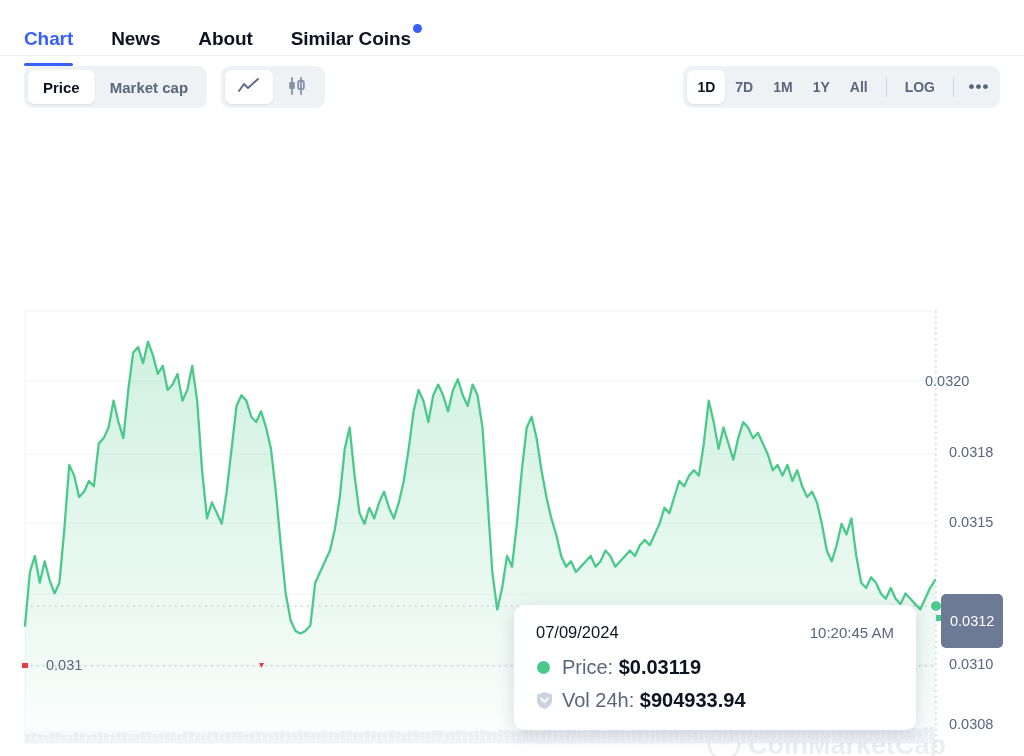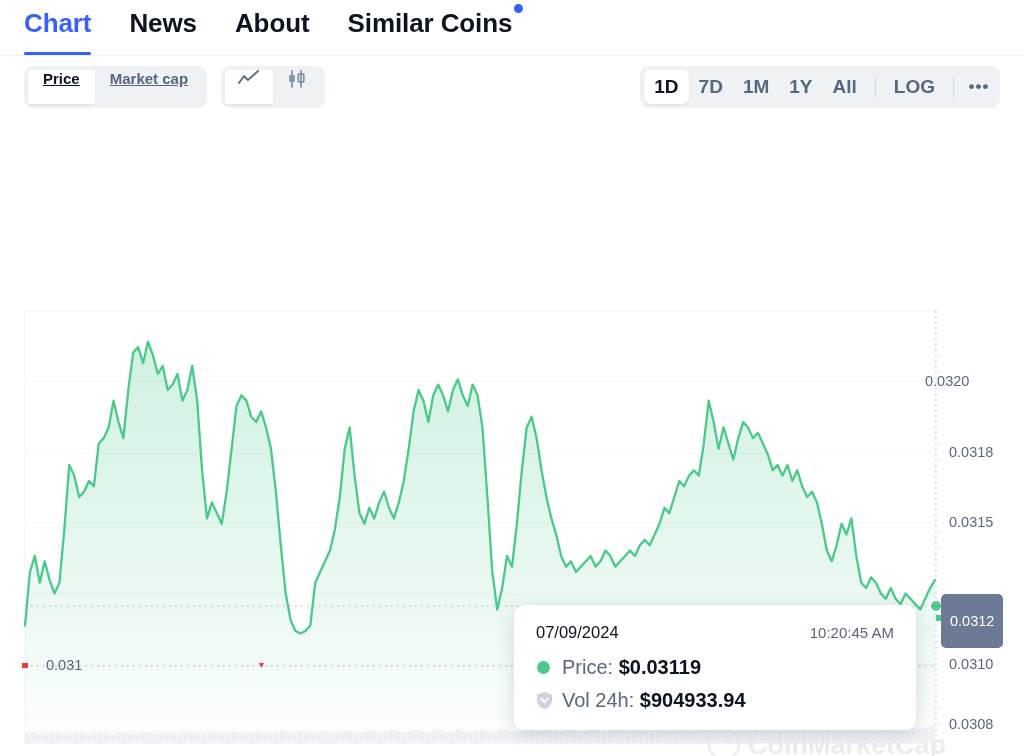--- a/index.html
+++ b/index.html
@@ -15,28 +15,29 @@
   .tabbar {
     position: relative;
     height: 56px;
     display: flex;
     align-items: flex-start;
     padding-left: 24px;
     border-bottom: 1px solid #eff2f5;
   }
   .tab {
     position: relative;
-    font-size: 26px;
+    font-size: 19px;
     font-weight: 700;
     color: #0d1421;
     padding: 8px 0 16px 0;
     margin-right: 38px;
     cursor: pointer;
     letter-spacing: -0.1px;
     white-space: nowrap;
+    margin-top: 20px;
   }
   .tab.active { color: #3861fb; }
   .tab.active::after {
     content: "";
     position: absolute;
     left: 0; right: 0; bottom: 0;
     height: 3px;
     background: #3861fb;
     border-radius: 2px;
   }
@@ -59,31 +60,30 @@
   .seg-group {
     display: flex;
     align-items: center;
     background: #eff2f5;
     border-radius: 9px;
     padding: 4px;
     height: 42px;
   }
   .seg {
     display: flex;
-    align-items: flex-start;
+    align-items: center;
     justify-content: center;
     height: 34px;
     padding: 0 15px;
     font-size: 15px;
     font-weight: 600;
     color: #58667e;
-    border-radius: 2px;
+    border-radius: 7px;
     cursor: pointer;
     white-space: nowrap;
-    text-decoration: underline;
   }
   .seg.active {
     background: #ffffff;
     color: #0d1421;
     box-shadow: 0 1px 2px rgba(0,0,0,.08);
   }
   .icon-seg { padding: 0 13px; }
   .gap-12 { width: 14px; }
   .spacer { flex: 1; }
 
@@ -95,21 +95,21 @@
     padding: 4px;
     height: 42px;
   }
   .range {
     display: flex;
     align-items: center;
     justify-content: center;
     height: 34px;
     min-width: 36px;
     padding: 0 10px;
-    font-size: 19px;
+    font-size: 14px;
     font-weight: 600;
     color: #58667e;
     border-radius: 7px;
     cursor: pointer;
   }
   .range.active {
     background: #ffffff;
     color: #0d1421;
     box-shadow: 0 1px 2px rgba(0,0,0,.08);
   }

